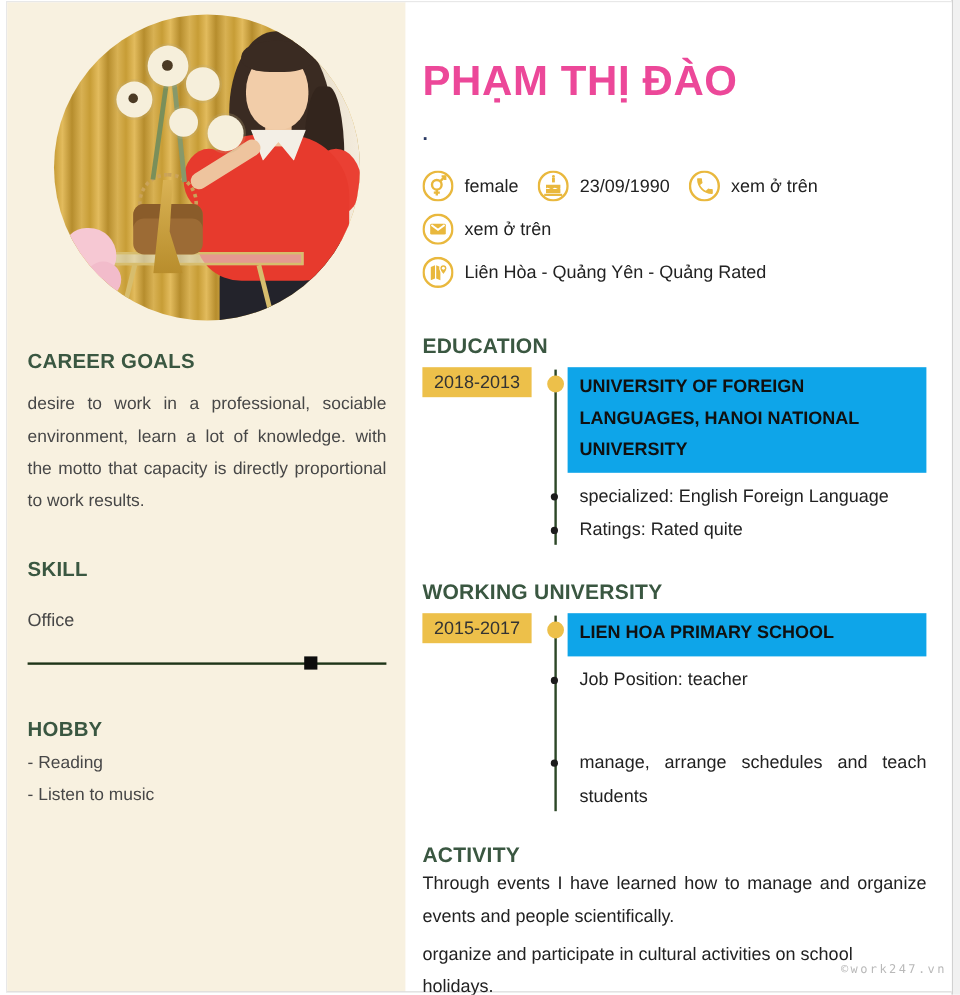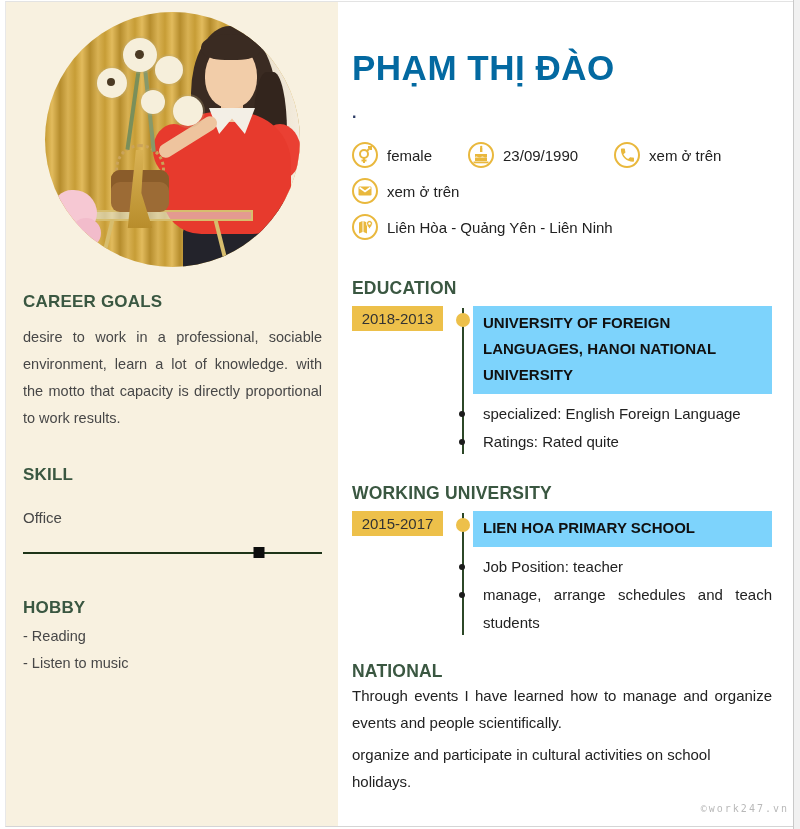--- a/index.html
+++ b/index.html
@@ -49,41 +49,41 @@
   .side-para { margin-top:12px; font-size:14.5px; line-height:27px; color:#474747; text-align:justify; }
   .skill-item { margin-top:14px; }
   .skill-label { font-size:15px; color:#474747; }
   .skill-track { position:relative; margin-top:26px; height:2px; background:#1e3418; }
   .skill-handle { position:absolute; top:-5px; width:11px; height:11px; background:#0d0d0d; transform:translateX(-50%); }
   .hobby-item { margin-top:10px; font-size:14.5px; line-height:17px; color:#474747; }
   .hobby-list { margin-top:4px; }
 
   
   .main { position:relative; flex:1; padding:46px 21px 0 14px; background:#ffffff; }
-  .cv-name { font-size:35px; font-weight:bold; color:#0369a1; letter-spacing:.5px; }
+  .cv-name { font-size:35px; font-weight:bold; color:#ec4899; letter-spacing:.5px; }
   .cv-subtitle { margin-top:18px; font-size:16px; font-weight:bold; color:#2B3A64; line-height:14px; }
   .contact { margin-top:22px; }
-  .contact-row { display:flex; align-items:center; margin-top:10px; gap:36px; }
+  .contact-row { display:flex; align-items:center; margin-top:10px; gap:16px; }
   .contact-item { display:flex; align-items:center; gap:9px; }
   .contact-item svg { display:block; }
   .contact-text { font-size:15px; color:#222; }
 
   .main-section { margin-top:26px; }
   .main-heading { font-size:17.5px; font-weight:bold; color:#3A5741; letter-spacing:.2px; }
   .timeline { display:flex; margin-top:7px;justify-content:space-between; }
   .tl-badge-col { width:101px; flex-shrink:0; }
   .tl-badge { display:inline-block; width:91px; text-align:center; background:#EDC04A; color:#333; font-size:15px; padding:4px 0; }
   .tl-line-col { position:relative; width:20px; flex-shrink:0; }
   .tl-line { position:absolute; left:9px; top:2px; bottom:2px; width:2px; background:#2c4727; }
   .tl-dot { position:absolute; left:3px; top:7px; width:14px; height:14px; border-radius:50%; background:#EDC04A; }
   .tl-content { flex:1; min-width:0; }
-  .tl-title { background:#7dd3fc; color:#101010; font-weight:bold; font-size:15px; line-height:26px; padding:4px 10px 6px 10px; }
+  .tl-title { background:#0ea5e9; color:#101010; font-weight:bold; font-size:15px; line-height:26px; padding:4px 10px 6px 10px; }
   .tl-bullets { margin-top:6px; }
   .tl-bullet { position:relative; font-size:15px; color:#222; line-height:28px; padding-left:10px; }
-  .tl-bullet.justify { text-align:justify; }
+  .tl-bullet.justify { text-align:justify;margin-top:41px; }
   .tl-bullet::before { content:""; position:absolute; left:-14px; top:11px; width:6px; height:6px; border-radius:50%; background:#1c1c1c; }
   .activity-para { font-size:15px; color:#222; line-height:27px; margin-top:5px; }
   .activity-para.justify { text-align:justify; }
   .watermark { position:absolute; right:4px; bottom:12px; font-family:"DejaVu Sans Mono", monospace; font-size:10px; color:#b9b9b9; letter-spacing:2px; }
 </style>
 </head>
 <body>
 
 <div class="viewport">
   <div class="right-gutter"></div>
@@ -206,21 +206,21 @@
           <div class="contact-item">
             <span>
               <svg width="26" height="26" viewBox="0 0 26 26">
                   <circle cx="13" cy="13" r="12" fill="none" stroke="#E9B83D" stroke-width="2"></circle>
                   <polygon points="7,8.5 10.5,7 10.5,18 7,19.5" fill="#E9B83D"></polygon>
                   <polygon points="11.5,7 15,8.5 15,19.5 11.5,18" fill="#E9B83D"></polygon>
                   <path d="M17.5 6.5 c1.8 0 3 1.3 3 3 c0 2.1 -3 5.5 -3 5.5 s-3 -3.4 -3 -5.5 c0 -1.7 1.2 -3 3 -3 z" fill="#E9B83D" stroke="#ffffff" stroke-width="1"></path>
                   <circle cx="17.5" cy="9.5" r="1.2" fill="#ffffff"></circle>
                 </svg>
             </span>
-            <span class="contact-text">Liên Hòa - Quảng Yên - Liên Ninh</span>
+            <span class="contact-text">Liên Hòa - Quảng Yên - Quảng Rated</span>
           </div>
         </div>
       </div>
 
       <section class="main-section" style="margin-top:38px;">
         <h2 class="main-heading">EDUCATION</h2>
         <div class="timeline">
           <div class="tl-badge-col">
             <span class="tl-badge">2018-2013</span>
           </div>
@@ -252,21 +252,21 @@
             <div class="tl-title">LIEN HOA PRIMARY SCHOOL</div>
             <div class="tl-bullets">
               <div class="tl-bullet">Job Position: teacher</div>
               <div class="tl-bullet justify">manage, arrange schedules and teach students</div>
             </div>
           </div>
         </div>
       </section>
 
       <section class="main-section" style="margin-top:24px;">
-        <h2 class="main-heading">NATIONAL</h2>
+        <h2 class="main-heading">ACTIVITY</h2>
         <p class="activity-para justify" style="margin-top:0;">Through events I have learned how to manage and organize events and people scientifically.</p>
         <p class="activity-para" style="max-width:360px;">organize and participate in cultural activities on school holidays.</p>
       </section>
 
       <div class="watermark">©work247.vn</div>
     </main>
   </div>
 </div>
 
 </body></html>

